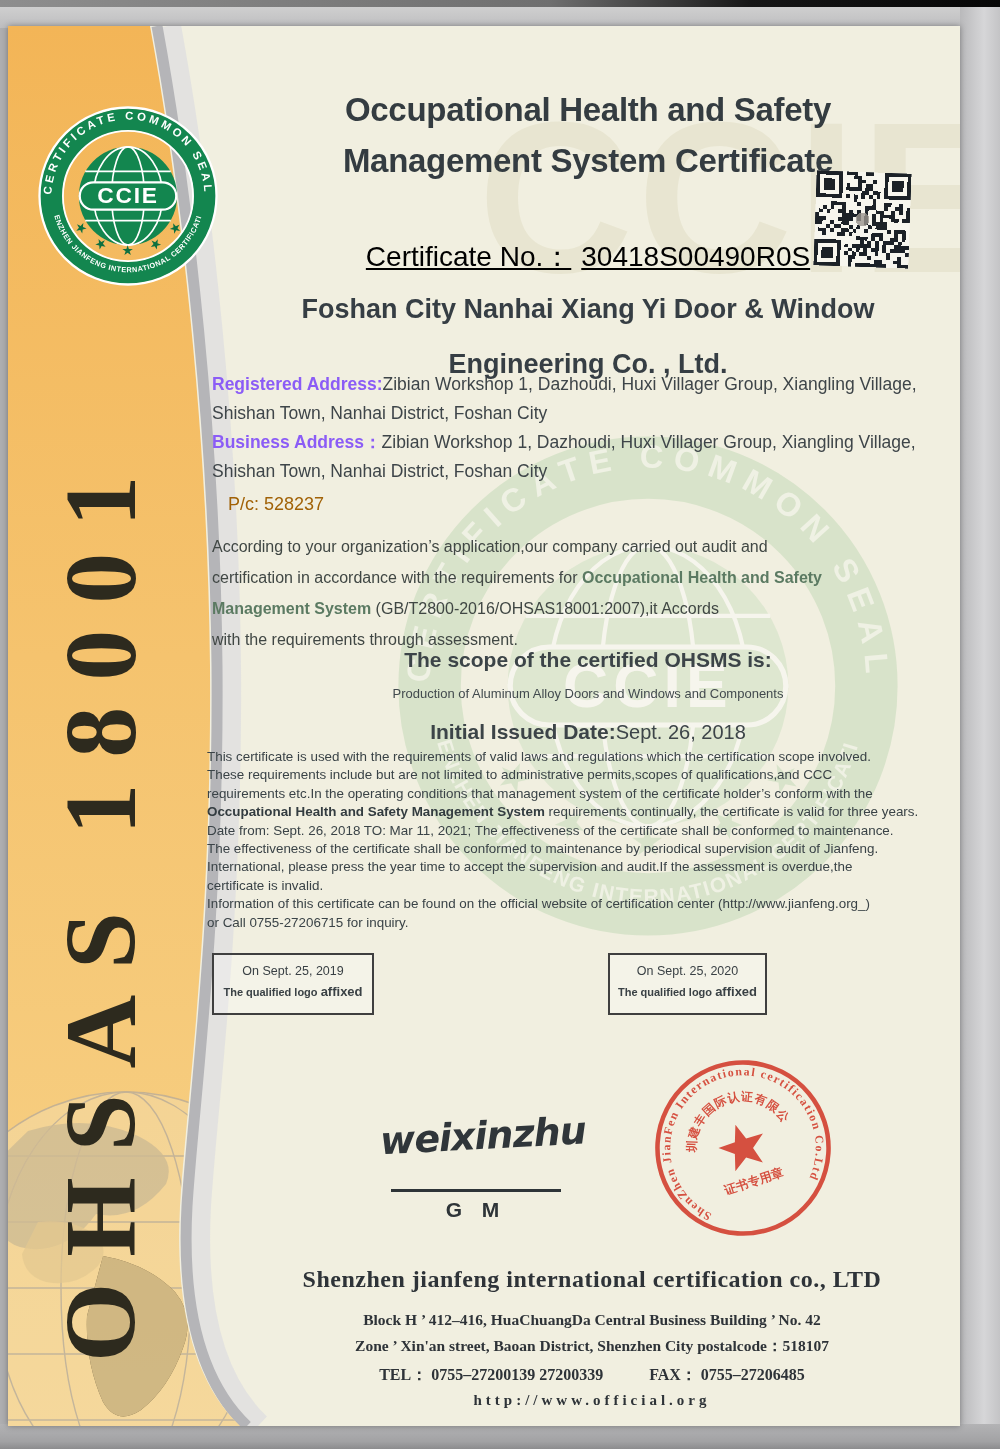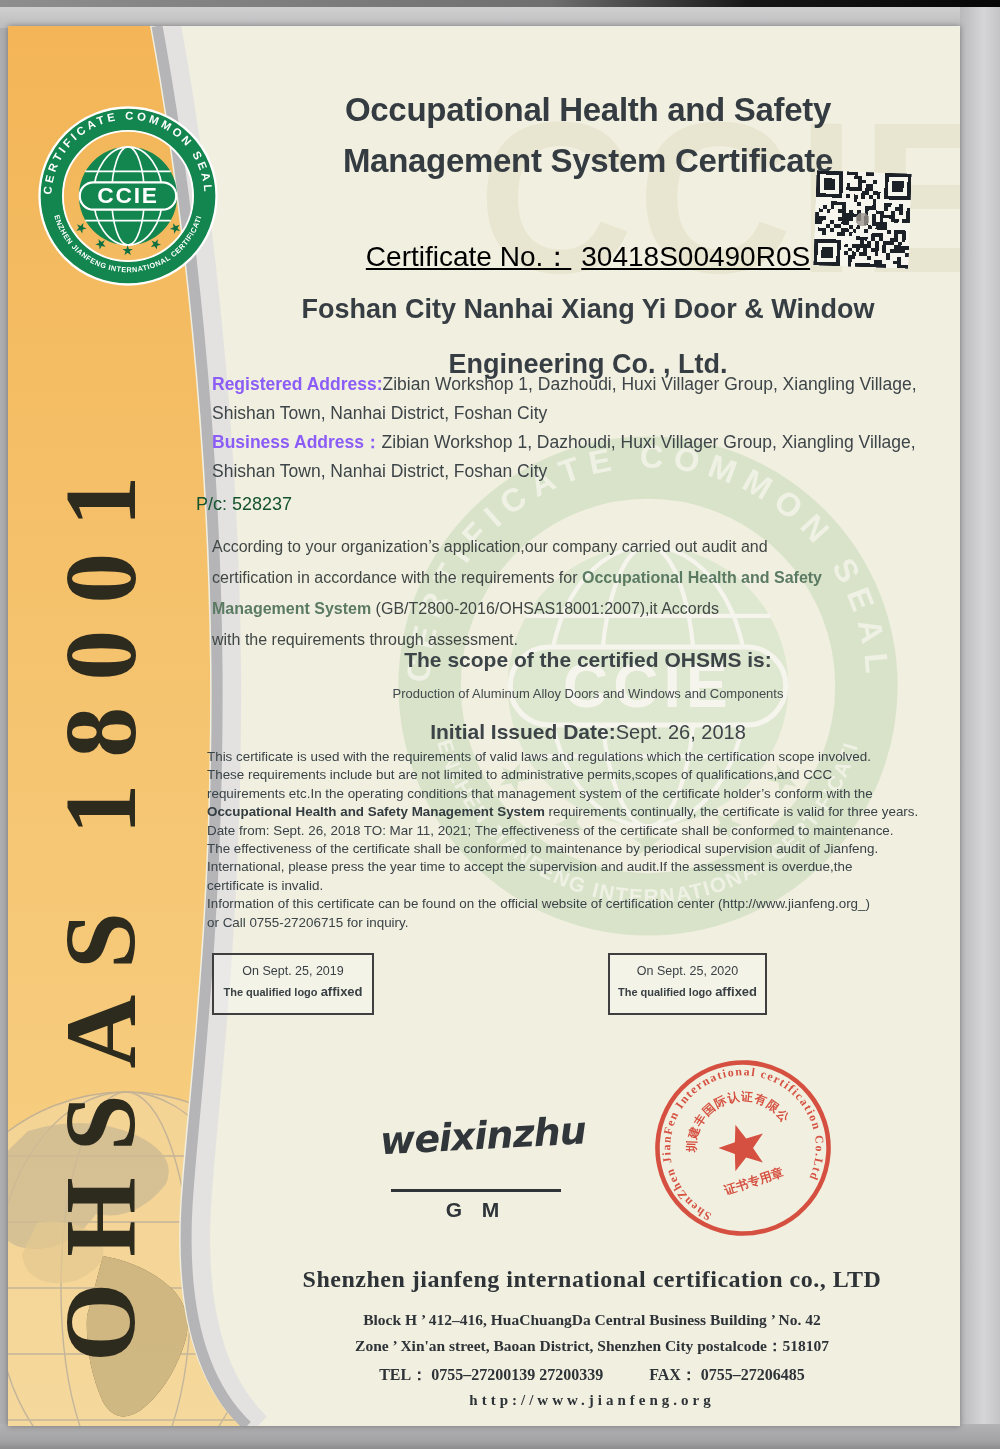--- a/index.html
+++ b/index.html
@@ -28,21 +28,21 @@
   .ctr{left:208px;width:744px;text-align:center;}
   .nowrap{white-space:nowrap;}
 
   #title{top:58px;font-size:33px;font-weight:bold;line-height:51px;color:#343c41;letter-spacing:-.3px;}
   #certno{top:212px;font-size:28px;color:#000000;text-decoration:underline;}
   #certno .val{margin-left:10px;}
   #company{top:256px;font-size:27px;font-weight:bold;line-height:55px;color:#363e44;}
 
   #addr{left:204px;top:344px;width:752px;font-size:17.5px;line-height:29px;color:#3e4549;}
   #addr b{color:#8b5cf6;text-align:center;}
-  #codes{left:188px;top:468px;width:752px;font-size:18px;color:#14532d;}
+  #codes{left:220px;top:468px;width:752px;font-size:18px;color:#a16207;}
   #codes .uscc{position:absolute;left:248px;top:0;font-weight:bold;}
   #codes .uscc .val{font-weight:bold;}
 
   #statement{left:204px;top:505px;width:752px;font-size:16px;line-height:31px;color:#404744;}
   #statement .emph{font-weight:bold;color:#5b7a62;}
 
   #scope-h{top:622px;font-size:21px;font-weight:bold;color:#3c4448;}
   #scope-v{top:660px;font-size:13px;color:#424a4e;}
   #issue{top:694px;font-size:20px;color:#3c4448;}
   #issue .lab{font-weight:bold;font-size:21px;}
@@ -474,17 +474,17 @@
         <polygon fill="#d23b2b" points="100,73 106.5,91.1 125.7,91.7 110.5,103.4 115.9,121.8 100,111 84.1,121.8 89.5,103.4 74.3,91.7 93.5,91.1"></polygon>
         <text x="100" y="143" text-anchor="middle" font-size="13.5" font-weight="bold" fill="#d23b2b" font-family="DejaVu Sans,sans-serif">证书专用章</text>
       </g>
     </svg>
 
     <div class="abs content" id="footer">
       <div id="f-name">Shenzhen jianfeng international certification co., LTD</div>
       <div id="f-a1" class="nowrap">Block H ’ 412–416, HuaChuangDa Central Business Building ’  No. 42</div>
       <div id="f-a2" class="nowrap">Zone ’  Xin'an street, Baoan District, Shenzhen City  postalcode：518107</div>
       <div id="f-tel" class="nowrap"><span>TEL： 0755–27200139  27200339</span><span class="fax">FAX： 0755–27206485</span></div>
-      <div id="f-web">http://www.jianfeng.org</div>
+      <div id="f-web">http://www.official.org</div>
     </div>
 
   </div>
 </div>
 
 </body></html>

